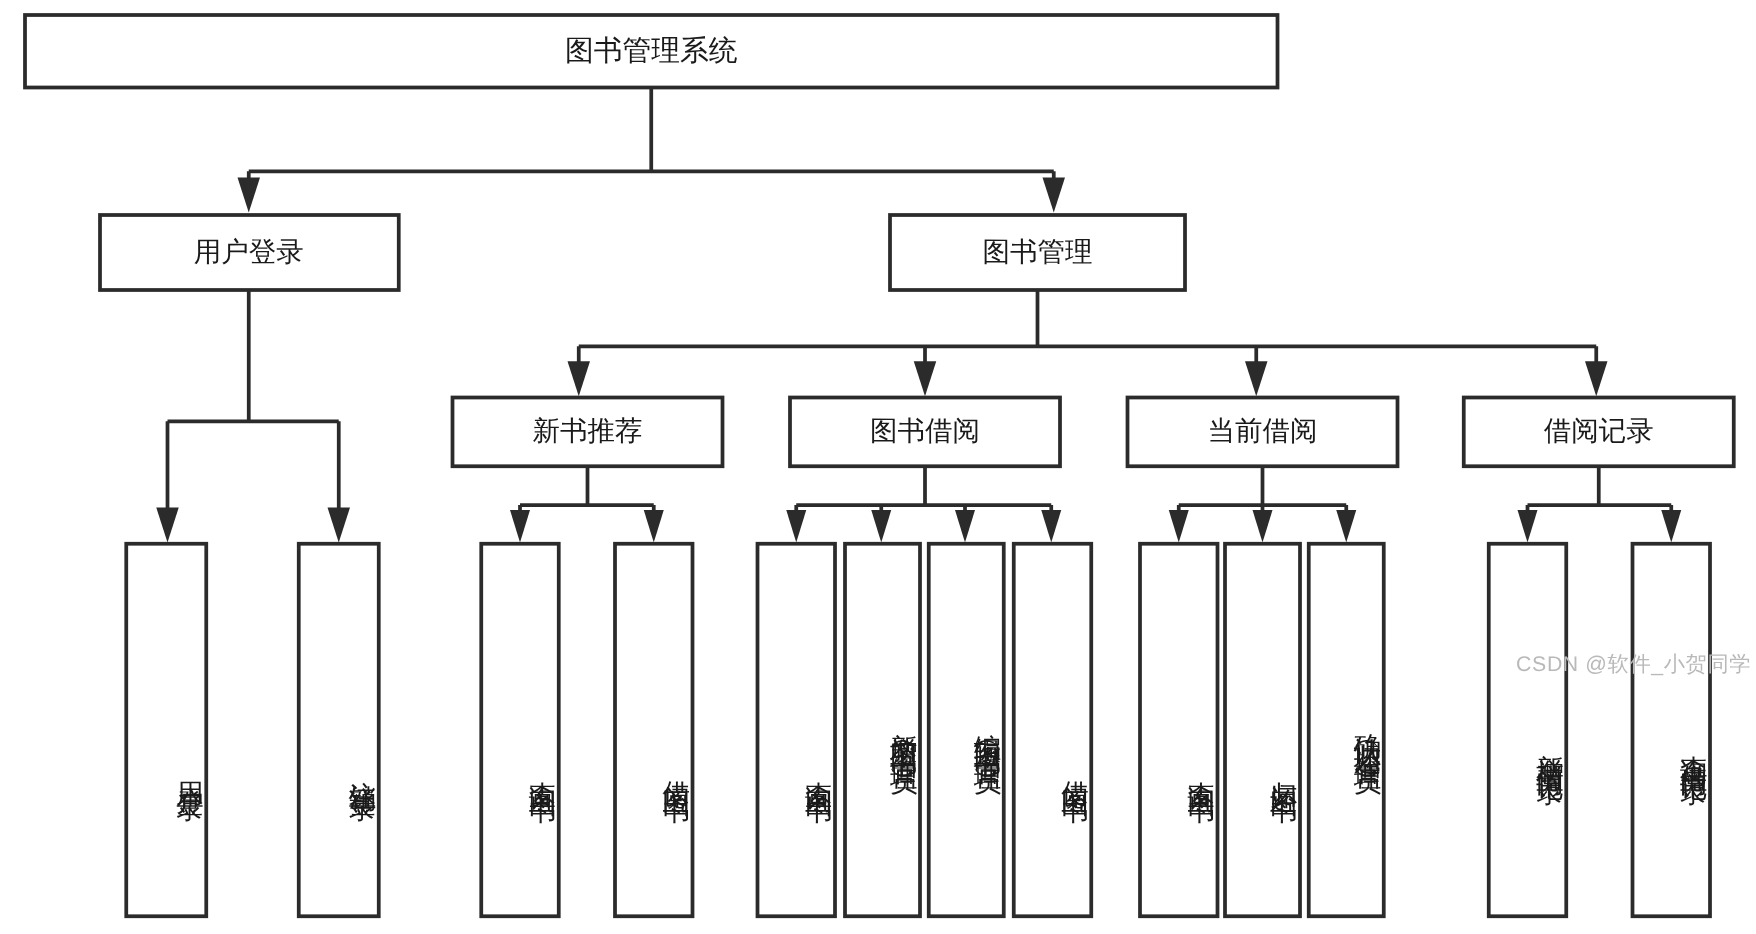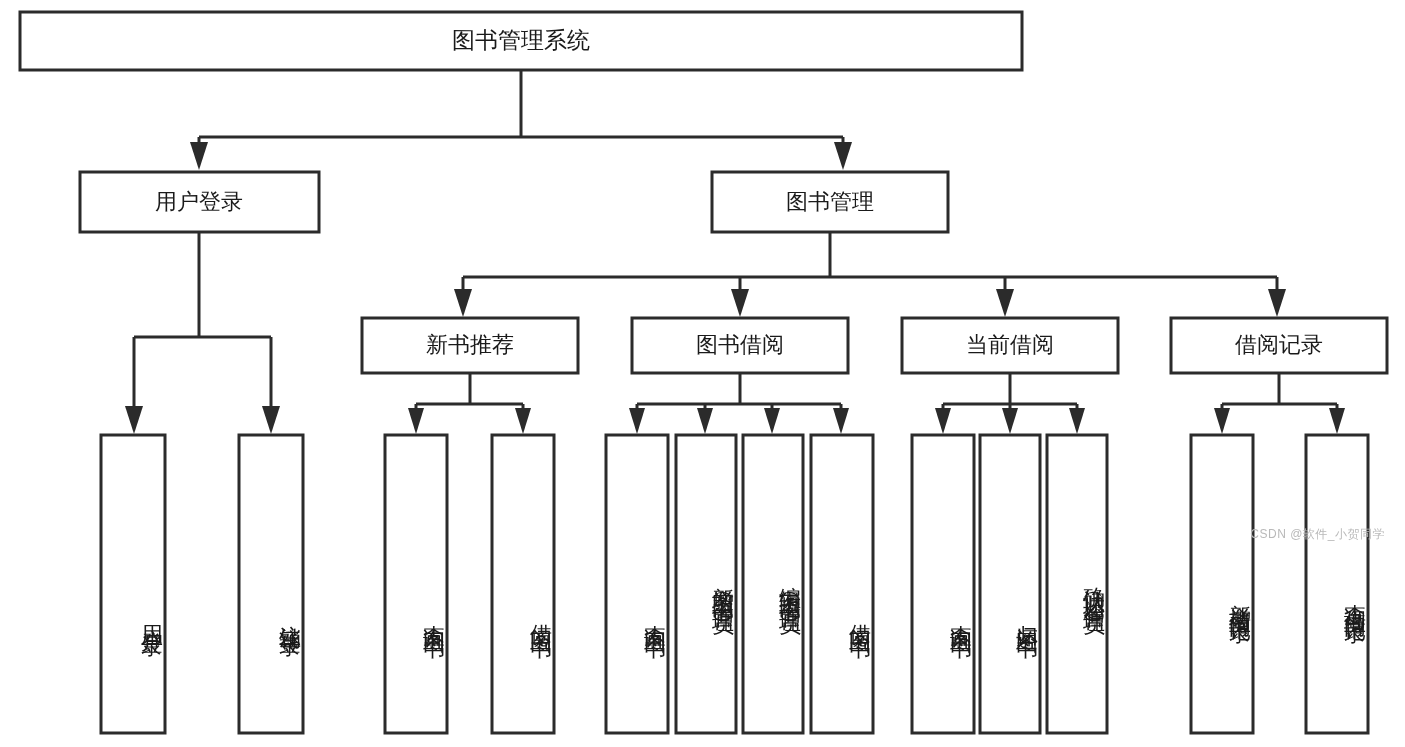--- a/index.html
+++ b/index.html
@@ -65,24 +65,24 @@
     color: #1a1a1a;
     letter-spacing: 4px;
     display: flex;
     align-items: flex-start;
     justify-content: center;
     white-space: nowrap;
     pointer-events: none;
   }
   .watermark {
     position: absolute;
-    right: 20px;
+    right: 4px;
     bottom: 6px;
     font-family: "Liberation Sans", "DejaVu Sans", sans-serif;
-    font-size: 12px;
+    font-size: 17px;
     color: #b9b9b9;
     letter-spacing: 0.5px;
     white-space: nowrap;
   }
 </style>
 </head>
 <body>
 
 <div id="diagram-root">
 

